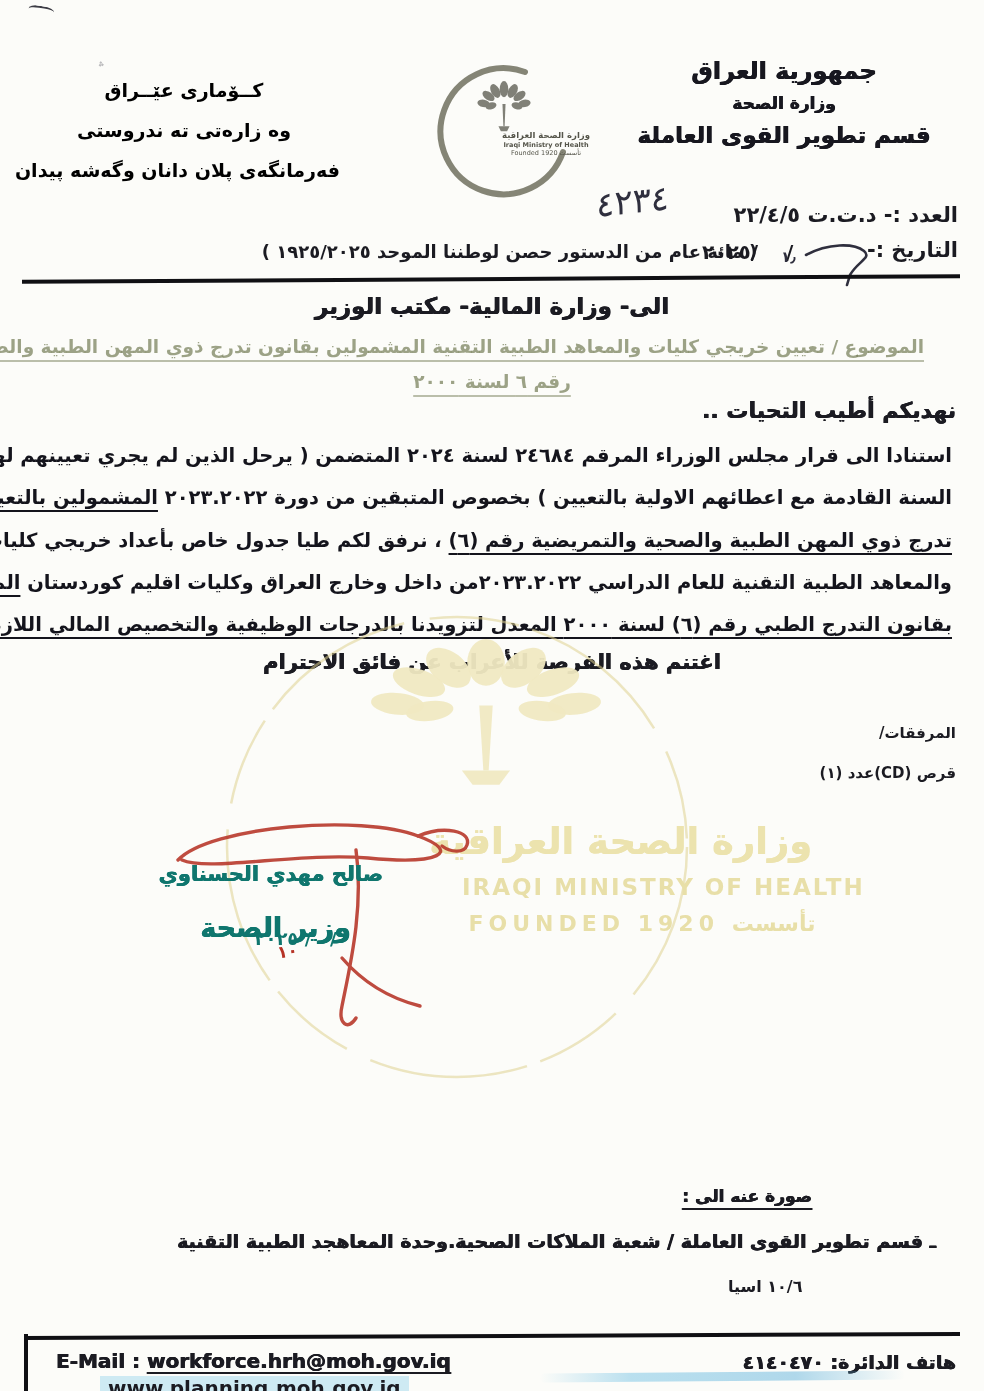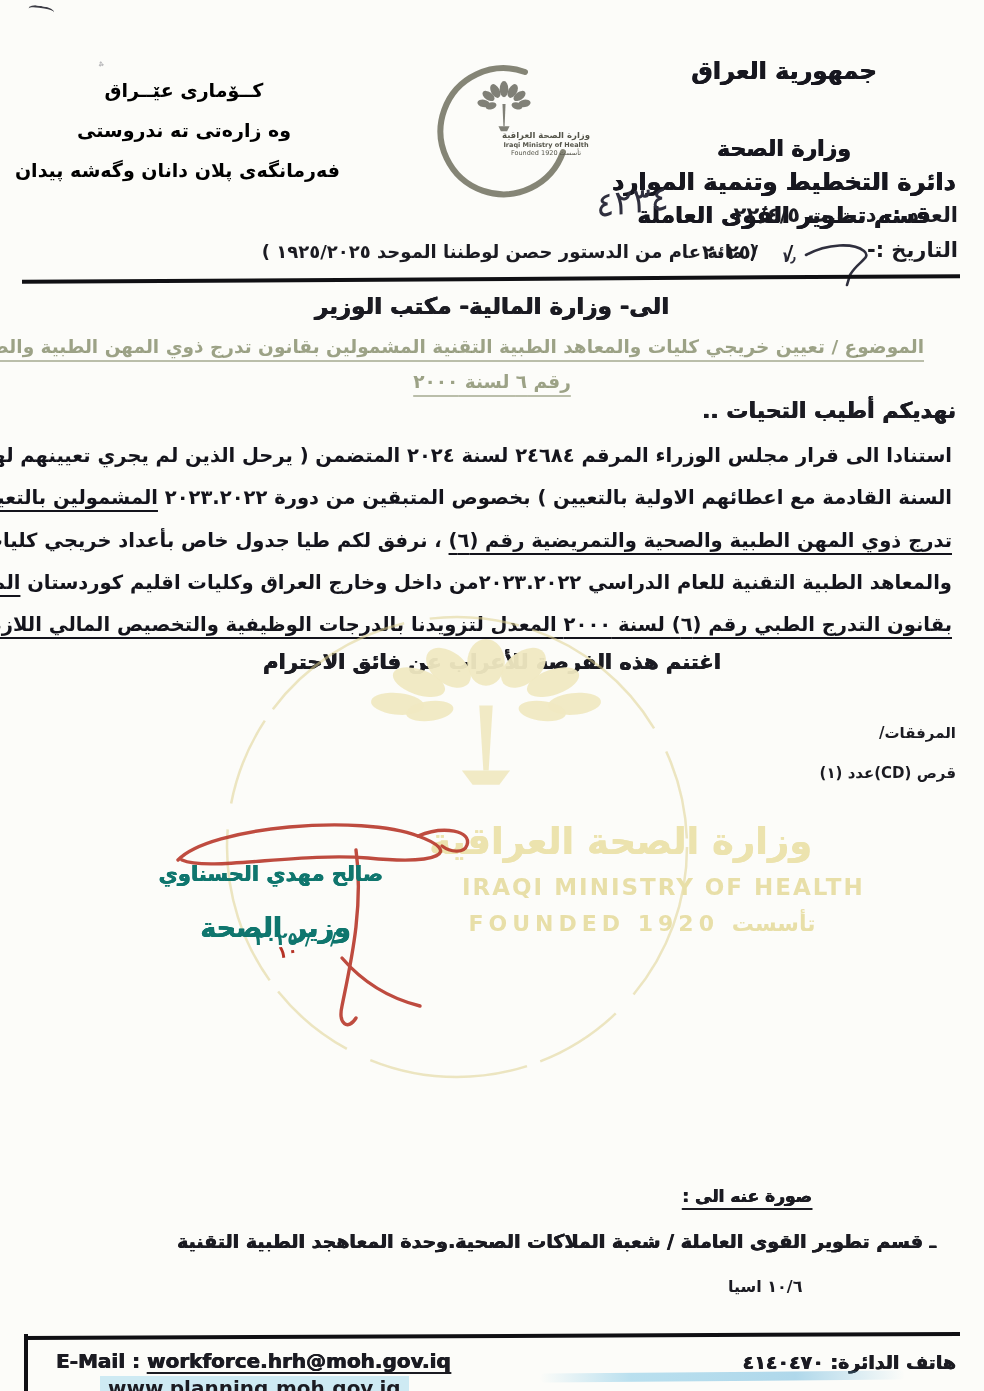--- a/index.html
+++ b/index.html
@@ -16,21 +16,21 @@
   .heavy{font-weight:700;text-shadow:0.5px 0 currentColor,-0.3px 0 currentColor;}
   .bold{font-weight:700;}
   .center{text-align:center;}
   .u{text-decoration:underline;text-decoration-thickness:2px;text-underline-offset:6px;}
 
   
   .kurdish{left:28px;top:70px;width:312px;font-size:19px;line-height:40px;color:#000000;}
   .kurdish div{white-space:nowrap;}
   .arheader{left:595px;top:56px;width:378px;color:#17171f;}
   .arheader .h1{font-size:24px;line-height:31px;}
-  .arheader .h2{font-size:22px;line-height:32px;margin-top:46px;}
+  .arheader .h2{font-size:17px;line-height:32px;}
   .arheader .h3{font-size:24px;line-height:34px;}
   .arheader .h4{font-size:23px;line-height:32px;}
 
   
   .logo-svg{left:424px;top:56px;}
   .logo-text{left:496px;top:130px;width:100px;color:#55554a;text-align:center;line-height:1.25;}
   .logo-text .lt1{font-size:8.5px;font-weight:700;}
   .logo-text .lt2{font-size:6.5px;font-weight:700;}
   .logo-text .lt3{font-size:6.5px;}
 
@@ -126,21 +126,20 @@
   </svg>
   <div class="abs logo-text">
     <div class="lt1 rtl">وزارة الصحة العراقية</div>
     <div class="lt2">Iraqi Ministry of Health</div>
     <div class="lt3">Founded 1920 تأسست</div>
   </div>
 
   <div class="abs arheader center heavy rtl">
     <div class="h1 nw">جمهورية العراق</div>
     <div class="h2 nw">وزارة الصحة</div>
-    <div class="h3 nw">دائرة التخطيط وتنمية الموارد</div>
     <div class="h4 nw">قسم تطوير القوى العاملة</div>
   </div>
 
   <div class="abs hand hw-number">٤٢٣٤</div>
   <div class="abs num-line bold rtl nw">العدد :- د.ت.ت ٢٢/٤/٥</div>
   <div class="abs date-label bold rtl nw">التاريخ :-</div>
   <div class="abs date-printed ltr nw">٢٠٢٥/&nbsp;&nbsp;&nbsp;&nbsp;/</div>
   <div class="abs hand hw-month">١٫</div>
   <svg class="abs" style="left:800px;top:233px;" width="76" height="60" viewBox="0 0 76 60">
     <path d="M6 22 C 28 10 54 10 64 18 C 72 25 58 28 50 42 L 47 52" fill="none" stroke="#2f2f3e" stroke-width="2.6" stroke-linecap="round"></path>

